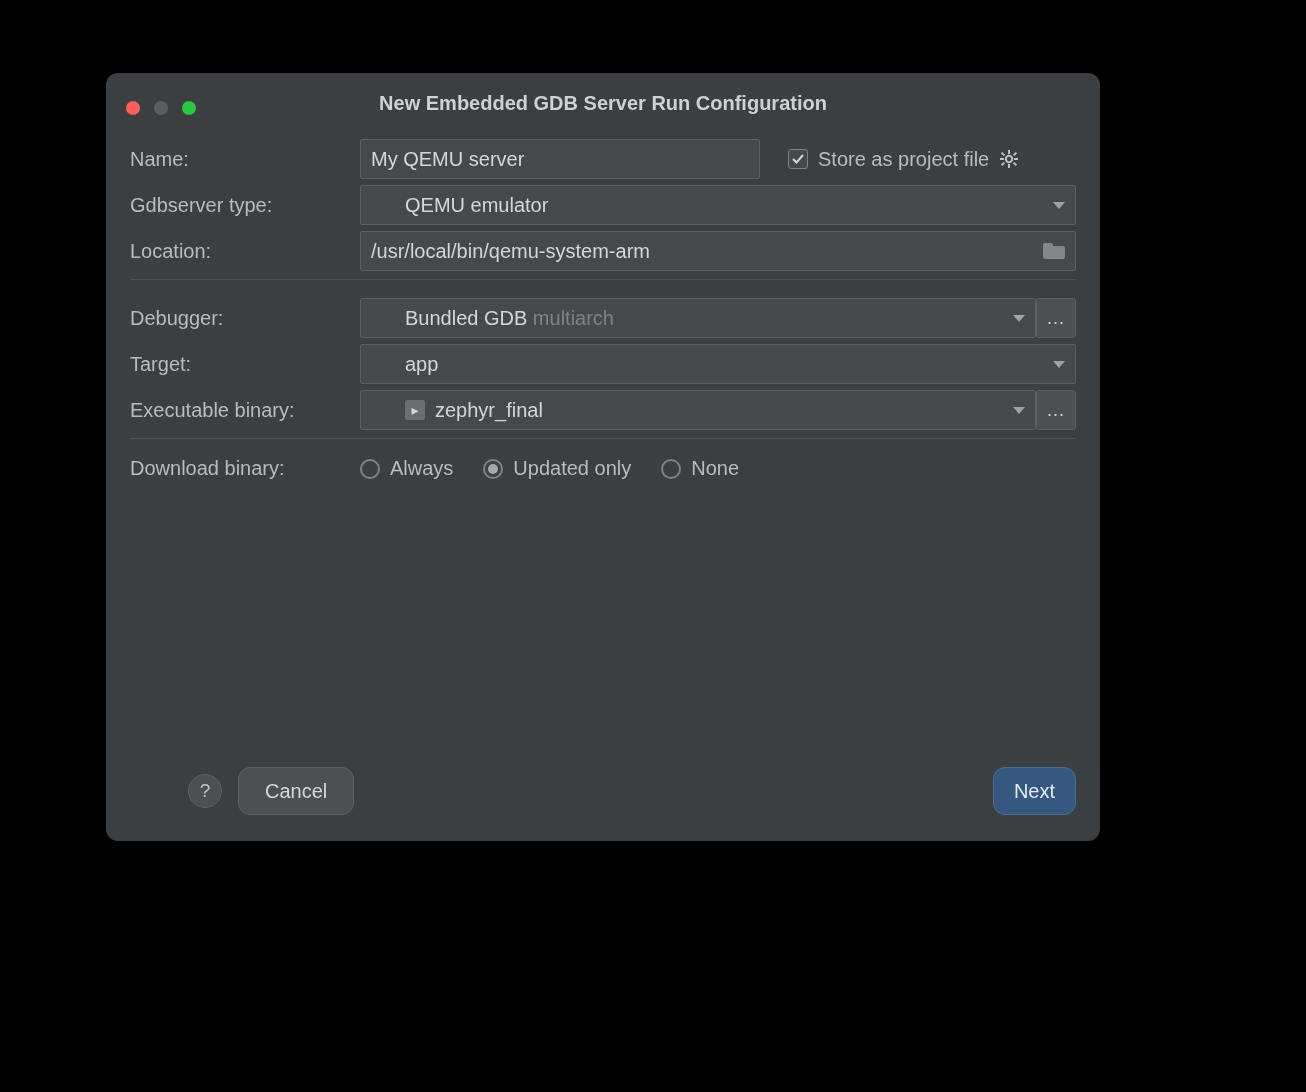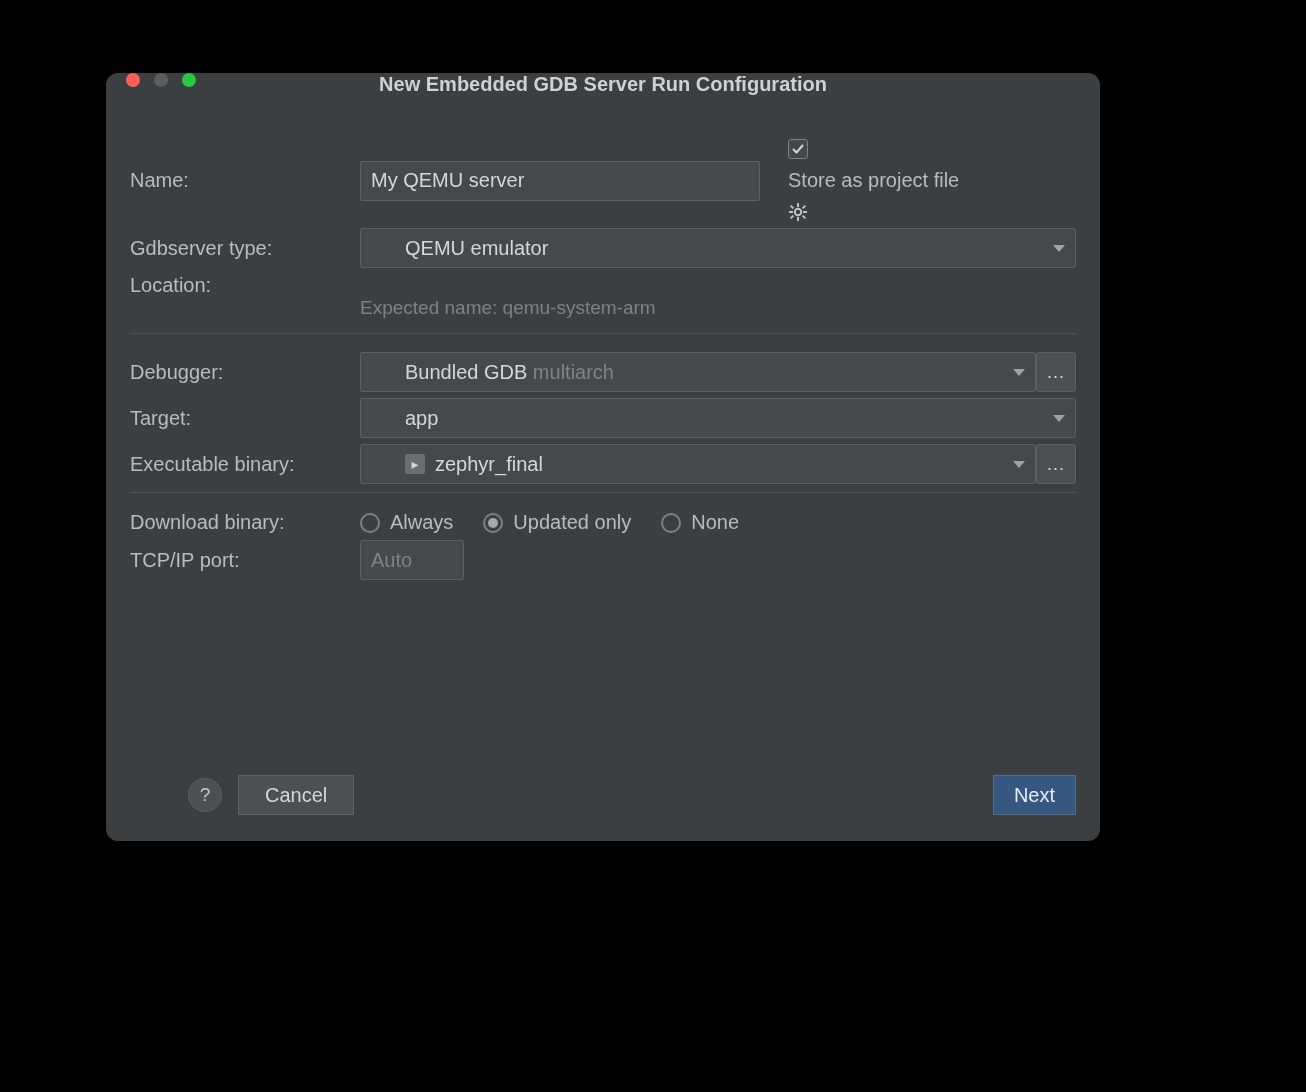--- a/index.html
+++ b/index.html
@@ -21,21 +21,21 @@
     background: #3c3f41;
     border-radius: 12px;
     box-shadow: 0 14px 40px rgba(0,0,0,0.6);
     display: flex;
     flex-direction: column;
     overflow: hidden;
   }
   .titlebar {
     height: 42px;
     display: flex;
-    align-items: flex-start;
+    align-items: flex-end;
     position: relative;
     flex-shrink: 0;
   }
   .traffic-lights {
     display: flex;
     gap: 14px;
     padding-left: 20px;
   }
   .traffic-lights .light {
     width: 14px;
@@ -172,23 +172,23 @@
     border-radius: 2px;
     display:flex;
     align-items:center;
     justify-content:center;
     color:#d6d6d6;
     font-size:14px;
   }
   .muted { color: #808284; }
   .store-block {
     display: flex;
+    align-items: center;
     gap: 10px;
     margin-left: 28px;
-    flex-direction: column;
   }
   .checkbox {
     width: 20px; height: 20px;
     border: 1px solid #7f8183;
     border-radius: 3px;
     display: flex;
     align-items: center;
     justify-content: center;
     background: #43494a;
   }
@@ -241,23 +241,23 @@
     border-radius: 50%;
     background: #4c5052;
     border: 1px solid #5e6060;
     color: #c7c9cb;
     display:flex;
     align-items:center;
     justify-content:center;
     font-size: 19px;
   }
   .btn {
-    height: 40px;
+    height: 48px;
     padding: 0 26px;
-    border-radius: 0;
+    border-radius: 12px;
     border: 1px solid #5e6060;
     background: #4c5052;
     color: #d6d6d6;
     font-size: 20px;
     display:flex;
     align-items:center;
     justify-content:center;
   }
   .btn.primary {
     background: #365880;
@@ -320,22 +320,27 @@
         <div class="controls">
           <div class="combo">
             <span class="combo-text">QEMU emulator</span>
             <span class="chevron"></span>
           </div>
         </div>
       </div>
 
       <div class="row">
         <div class="label">Location:</div>
-      </div>
-      <div class="hint">Expected name: qemu-system-arm</div>
+        <div class="controls">
+          <div class="location-box">
+            <input class="text-input" style="flex: 1 1 0%;" value="/usr/local/bin/qemu-system-arm">
+            <span class="folder-icon"></span>
+          </div>
+        </div>
+      </div>
 
       <div class="sep"></div>
 
       <div class="row">
         <div class="label">Debugger:</div>
         <div class="controls">
           <div class="combo">
             <span class="combo-text">
               <span>Bundled GDB</span>
               <span class="muted">multiarch</span>
@@ -387,28 +392,20 @@
               <span>Updated only</span>
             </div>
             <div class="radio-item">
               <div class="radio"></div>
               <span>None</span>
             </div>
           </div>
         </div>
       </div>
 
-      <div class="row">
-        <div class="label">TCP/IP port:</div>
-        <div class="controls">
-          <div class="port-input">
-            <input class="text-input" placeholder="Auto" style="">
-          </div>
-        </div>
-      </div>
 
     </div>
   </div>
 
   <div class="footer">
     <div style="width:42px"></div>
     <div class="help-btn">?</div>
     <div class="btn">Cancel</div>
     <div class="spacer"></div>
     <div class="btn primary">Next</div>

